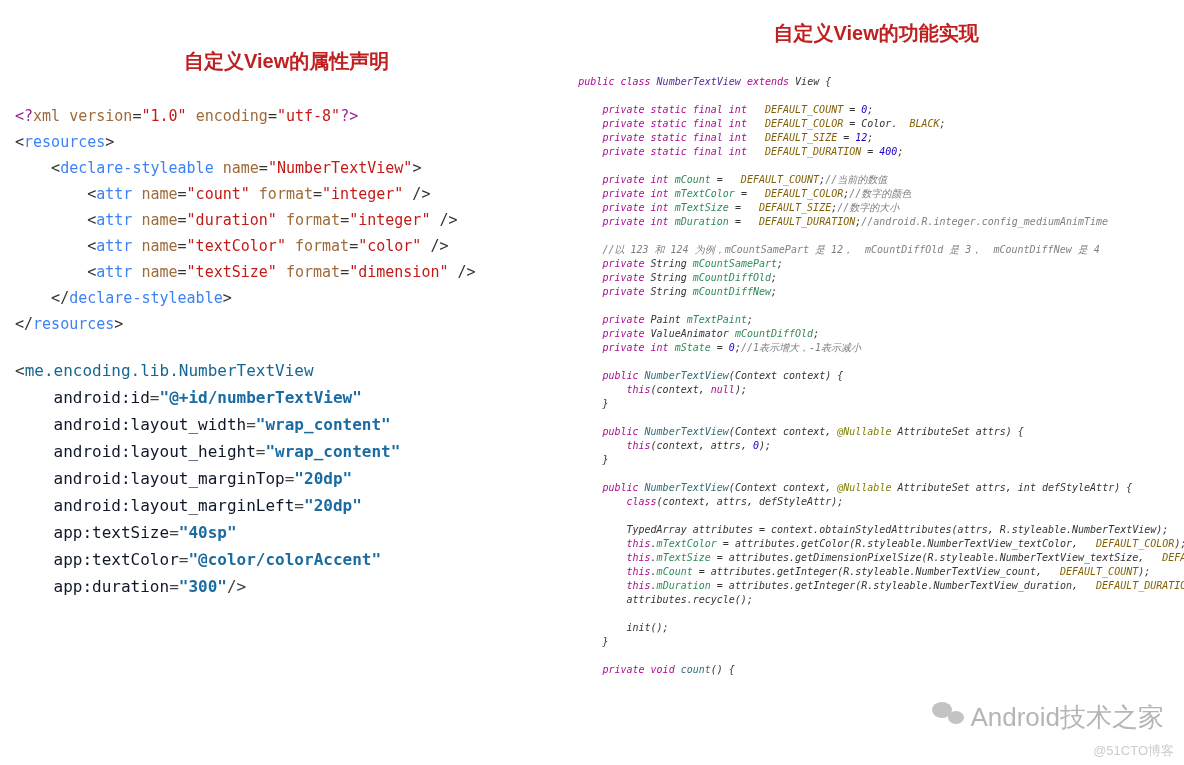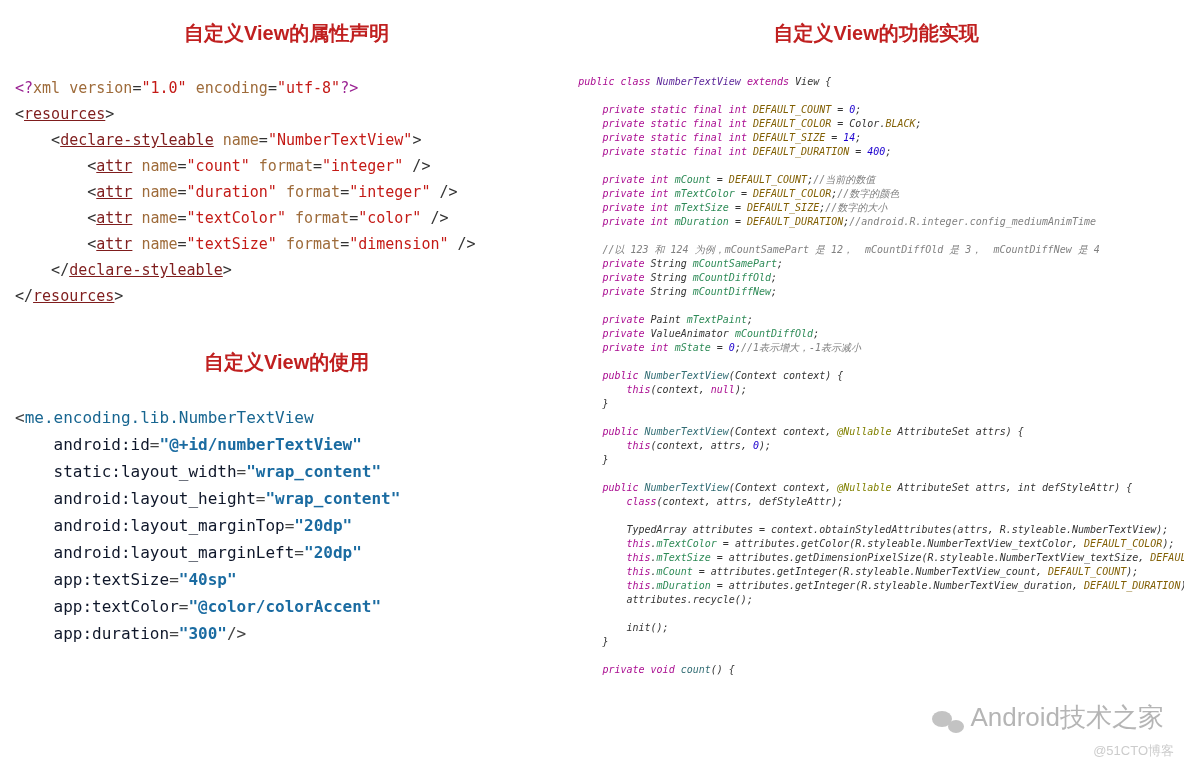--- a/index.html
+++ b/index.html
@@ -1,45 +1,45 @@
 <!DOCTYPE html>
 <html><head>
 <meta charset="utf-8">
 <style>
 * { margin: 0; padding: 0; box-sizing: border-box; }
 body { background: #fff; font-family: "Menlo", "Consolas", monospace; width: 1184px; height: 765px; position: relative; overflow: hidden; }
 .container { display: flex; width: 100%; height: 100%; }
-.left-col { width: 48%; padding: 20px 10px 2px 15px; }
+.left-col { width: 48%; padding: 20px 10px 2px 15px; margin-top: 28px; }
 .right-col { width: 52%; padding: 20px 10px 0 10px; }
 .section-title { font-family: "PingFang SC", "Microsoft YaHei", sans-serif; color: #c02020; font-weight: bold; text-align: center; margin-bottom: 28px; font-size: 20px; }
 .code-block { font-family: "Menlo", "Consolas", monospace; white-space: pre; }
 .xml-code { font-size: 15px; line-height: 26px; color: #333; }
 .usage-code { font-size: 16px; line-height: 27px; color: #444; margin-top: 20px; }
 .java-code { font-size: 10px; line-height: 14px; color: #333; font-style: italic; }
 .usage-title { margin-top: 40px; }
 
 .c-purple { color: #9b2393; }
 .c-brown { color: #9e6b3a; }
 .c-tag { color: #186691; }
-.c-green { color: #7f1d1d; text-decoration: underline; }
+.c-green { color: #3b82f6; }
 .c-str { color: #c41a16; }
 .c-attr { color: #0f172a; }
 .c-blue { color: #1a6ba1; }
 .c-kw2 { color: #aa0d91; }
 .c-type { color: #5c2699; }
-.c-const { color: #815f03; }
+.c-const { color: #815f03; margin-left: 12px; }
 .c-num { color: #1c00cf; }
 .c-comment { color: #808080; text-align: center; }
 .c-field { color: #2e8b57; }
 .c-this { color: #aa0d91; }
 .c-method { color: #326d74; }
 .c-null { color: #aa0d91; }
 .c-anno { color: #808000; }
 
-.watermark { position: absolute; right: 20px; bottom: 30px; font-family: "PingFang SC", sans-serif; font-size: 26px; color: rgba(120,120,120,0.55); display: flex; align-items: flex-end; gap: 6px; }
+.watermark { position: absolute; right: 20px; bottom: 30px; font-family: "PingFang SC", sans-serif; font-size: 26px; color: rgba(120,120,120,0.55); display: flex; align-items: flex-start; gap: 6px; }
 .wechat-icon { width: 32px; height: 26px; position: relative; opacity: 0.5; }
 .wechat-icon .b1 { width: 20px; height: 16px; background: #888; border-radius: 50%; position: absolute; left: 0; top: 2px; }
 .wechat-icon .b2 { width: 16px; height: 13px; background: #888; border-radius: 50%; position: absolute; right: 0; bottom: 2px; }
 .blog-watermark { position: absolute; right: 10px; bottom: 5px; font-size: 13px; color: #ccc; font-family: sans-serif; }
 </style>
 </head>
 <body>
 
 <div class="container">
   <div class="left-col">
@@ -47,39 +47,38 @@
     <div class="code-block xml-code" id="xml-block"><span class="c-purple">&lt;?</span><span class="c-brown">xml version</span>=<span class="c-str">"1.0"</span> <span class="c-brown">encoding</span>=<span class="c-str">"utf-8"</span><span class="c-purple">?&gt;</span>
 &lt;<span class="c-green">resources</span>&gt;
     &lt;<span class="c-green">declare-styleable</span> <span class="c-brown">name</span>=<span class="c-str">"NumberTextView"</span>&gt;
         &lt;<span class="c-green">attr</span> <span class="c-brown">name</span>=<span class="c-str">"count"</span> <span class="c-brown">format</span>=<span class="c-str">"integer"</span> /&gt;
         &lt;<span class="c-green">attr</span> <span class="c-brown">name</span>=<span class="c-str">"duration"</span> <span class="c-brown">format</span>=<span class="c-str">"integer"</span> /&gt;
         &lt;<span class="c-green">attr</span> <span class="c-brown">name</span>=<span class="c-str">"textColor"</span> <span class="c-brown">format</span>=<span class="c-str">"color"</span> /&gt;
         &lt;<span class="c-green">attr</span> <span class="c-brown">name</span>=<span class="c-str">"textSize"</span> <span class="c-brown">format</span>=<span class="c-str">"dimension"</span> /&gt;
     &lt;/<span class="c-green">declare-styleable</span>&gt;
 &lt;/<span class="c-green">resources</span>&gt;</div>
 
-    <div class="section-title usage-title">自定义View的使用</div>
     <div class="code-block usage-code" id="usage-block">&lt;<span class="c-tag">me.encoding.lib.NumberTextView</span>
     <span class="c-attr">android:id</span>=<span class="c-blue" style="font-weight:bold">"@+id/numberTextView"</span>
-    <span class="c-attr">static:layout_width</span>=<span class="c-blue" style="font-weight:bold">"wrap_content"</span>
+    <span class="c-attr">android:layout_width</span>=<span class="c-blue" style="font-weight:bold">"wrap_content"</span>
     <span class="c-attr">android:layout_height</span>=<span class="c-blue" style="font-weight:bold">"wrap_content"</span>
     <span class="c-attr">android:layout_marginTop</span>=<span class="c-blue" style="font-weight:bold">"20dp"</span>
     <span class="c-attr">android:layout_marginLeft</span>=<span class="c-blue" style="font-weight:bold">"20dp"</span>
     <span class="c-attr">app:textSize</span>=<span class="c-blue" style="font-weight:bold">"40sp"</span>
     <span class="c-attr">app:textColor</span>=<span class="c-blue" style="font-weight:bold">"@color/colorAccent"</span>
     <span class="c-attr">app:duration</span>=<span class="c-blue" style="font-weight:bold">"300"</span>/&gt;
 </div>
   </div>
   <div class="right-col">
     <div class="section-title">自定义View的功能实现</div>
     <div class="code-block java-code" id="java-block"><span class="c-kw2">public class</span> <span class="c-type">NumberTextView</span> <span class="c-kw2">extends</span> View {
 
     <span class="c-kw2">private static final int</span> <span class="c-const">DEFAULT_COUNT</span> = <span class="c-num">0</span>;
     <span class="c-kw2">private static final int</span> <span class="c-const">DEFAULT_COLOR</span> = Color.<span class="c-const">BLACK</span>;
-    <span class="c-kw2">private static final int</span> <span class="c-const">DEFAULT_SIZE</span> = <span class="c-num">14</span>;
+    <span class="c-kw2">private static final int</span> <span class="c-const">DEFAULT_SIZE</span> = <span class="c-num">12</span>;
     <span class="c-kw2">private static final int</span> <span class="c-const">DEFAULT_DURATION</span> = <span class="c-num">400</span>;
 
     <span class="c-kw2">private int</span> <span class="c-field">mCount</span> = <span class="c-const">DEFAULT_COUNT</span>;<span class="c-comment">//当前的数值</span>
     <span class="c-kw2">private int</span> <span class="c-field">mTextColor</span> = <span class="c-const">DEFAULT_COLOR</span>;<span class="c-comment">//数字的颜色</span>
     <span class="c-kw2">private int</span> <span class="c-field">mTextSize</span> = <span class="c-const">DEFAULT_SIZE</span>;<span class="c-comment">//数字的大小</span>
     <span class="c-kw2">private int</span> <span class="c-field">mDuration</span> = <span class="c-const">DEFAULT_DURATION</span>;<span class="c-comment">//android.R.integer.config_mediumAnimTime</span>
 
     <span class="c-comment">//以 123 和 124 为例，mCountSamePart 是 12，  mCountDiffOld 是 3，  mCountDiffNew 是 4</span>
     <span class="c-kw2">private</span> String <span class="c-field">mCountSamePart</span>;
     <span class="c-kw2">private</span> String <span class="c-field">mCountDiffOld</span>;

